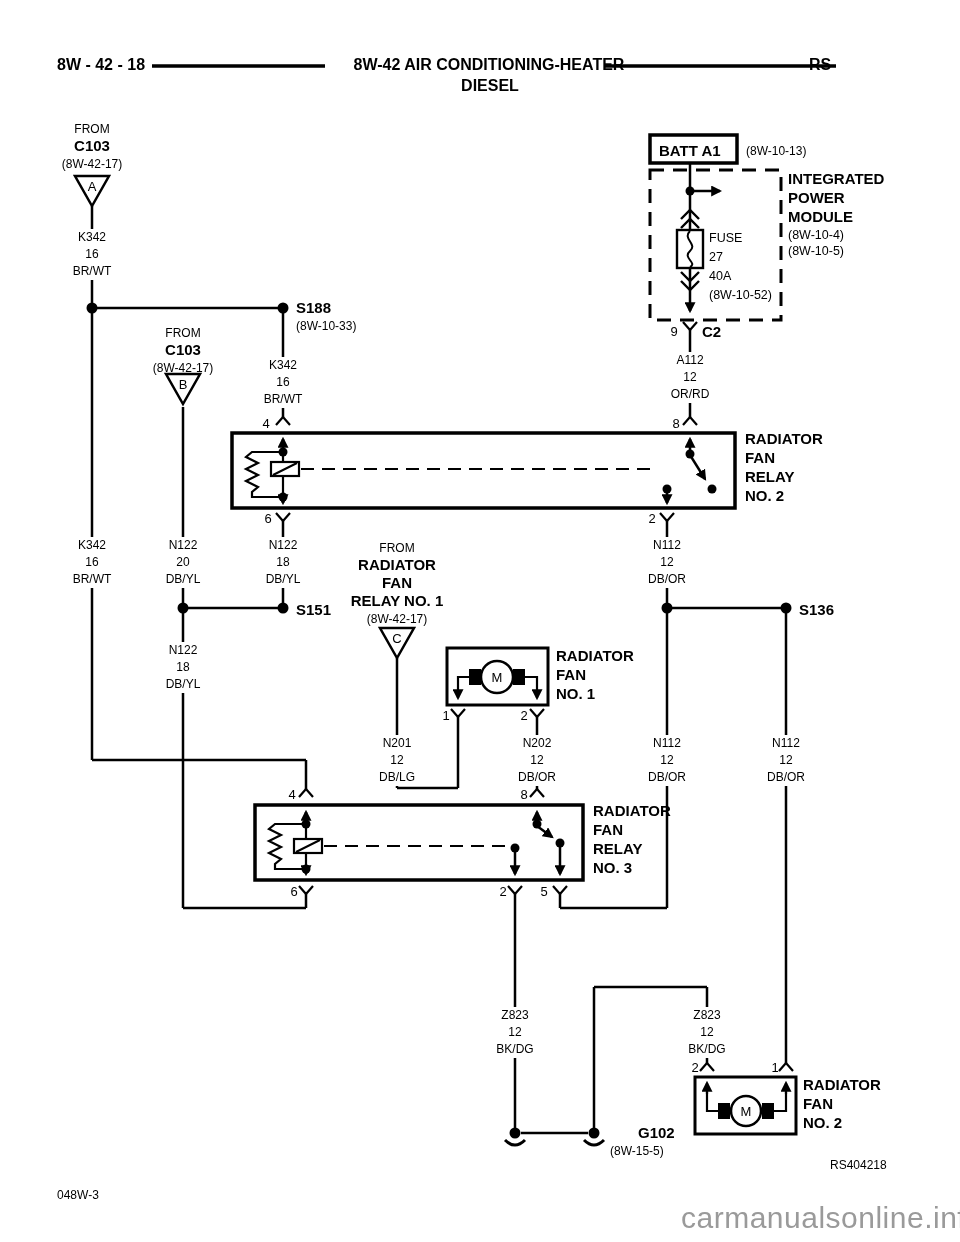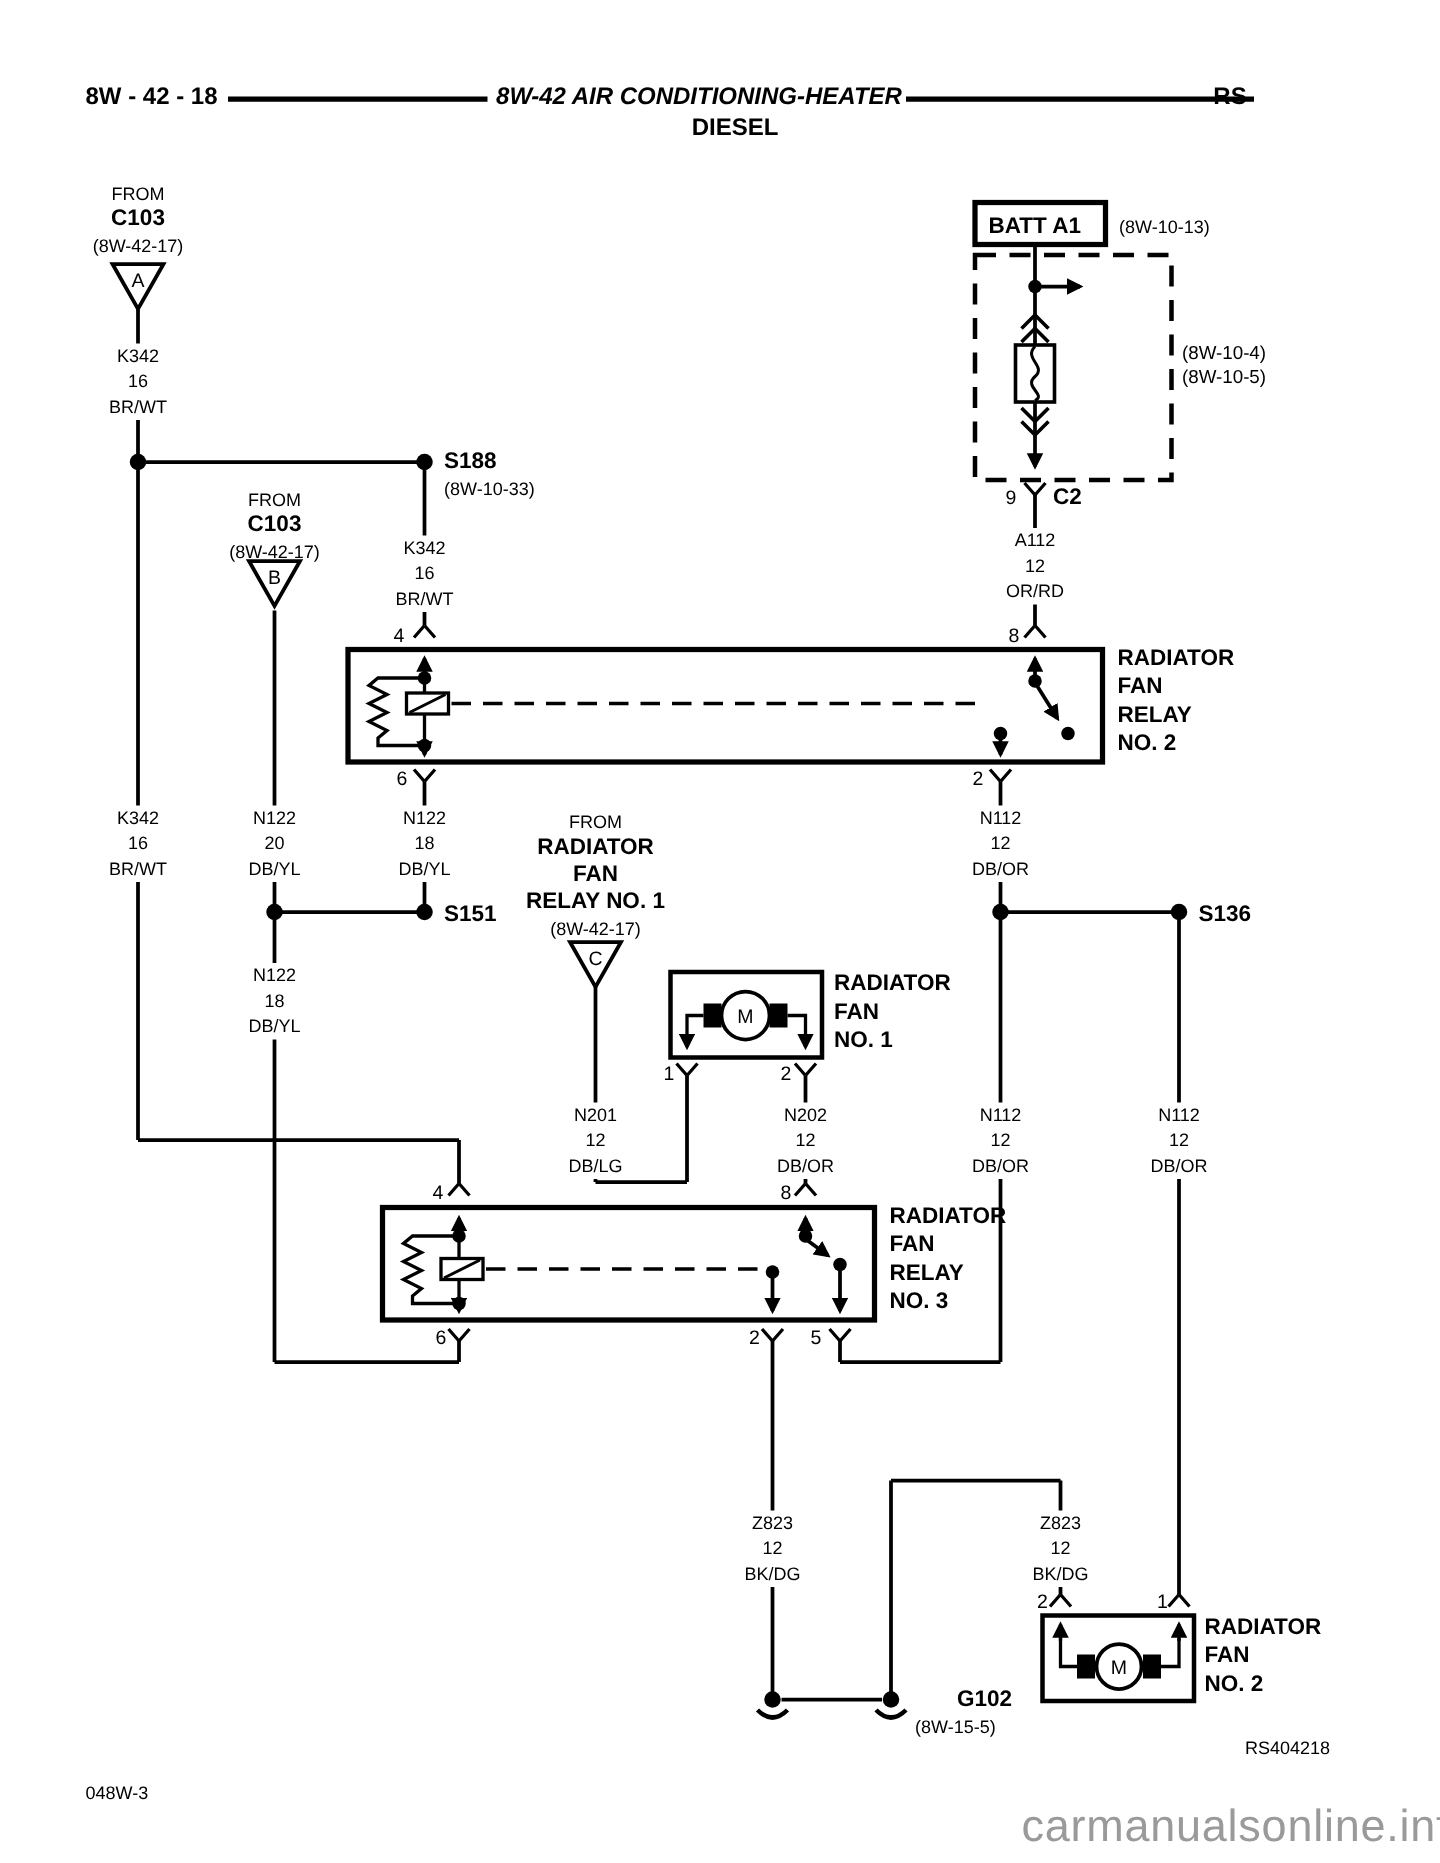--- a/index.html
+++ b/index.html
@@ -137,21 +137,21 @@
         <circle cx="667" cy="489" r="4.5"></circle>
       <circle cx="306" cy="824" r="4.5"></circle>
         <circle cx="306" cy="869" r="4.5"></circle>
       <circle cx="537" cy="824" r="4.5"></circle>
         <circle cx="560" cy="843" r="4.5"></circle>
         <circle cx="515" cy="848" r="4.5"></circle>
     </g>
   </svg>
 
   <div class="lbl hdr" style="left:57px;top:56px;">8W - 42 - 18</div>
-  <div class="lbl hdr ctr" style="left:466px;top:56px;font-style:italic;">8W-42 AIR CONDITIONING-HEATER</div>
+  <div class="lbl hdr ctr" style="left:489px;top:56px;">8W-42 AIR CONDITIONING-HEATER</div>
   <div class="lbl hdr ctr" style="left:490px;top:77px;">DIESEL</div>
   <div class="lbl hdr ctr" style="left:820px;top:56px;">RS</div>
 
   <div class="lbl ctr" style="left:92px;top:121px;">FROM</div>
   <div class="lbl nm ctr" style="left:92px;top:136px;">C103</div>
   <div class="lbl ref ctr" style="left:92px;top:156px;">(8W-42-17)</div>
   <div class="lbl pin ctr" style="left:92px;top:180px;">A</div>
 
   <div class="lbl ctr" style="left:183px;top:325px;">FROM</div>
   <div class="lbl nm ctr" style="left:183px;top:340px;">C103</div>
@@ -211,22 +211,29 @@
   <div class="lbl nm" style="left:296px;top:298px;">S188</div>
   <div class="lbl ref" style="left:296px;top:318px;">(8W-10-33)</div>
   <div class="lbl nm" style="left:296px;top:600px;">S151</div>
   <div class="lbl nm" style="left:799px;top:600px;">S136</div>
 
   <div class="lbl nm" style="left:638px;top:1123px;">G102</div>
   <div class="lbl ref" style="left:610px;top:1143px;">(8W-15-5)</div>
 
   <div class="lbl nm" style="left:659px;top:141px;">BATT A1</div>
   <div class="lbl ref" style="left:746px;top:143px;">(8W-10-13)</div>
+  <div class="lbl nm" style="left:788px;top:169px;">INTEGRATED
+POWER
+MODULE</div>
   <div class="lbl ref" style="left:788px;top:227px;font-size:12.5px;">(8W-10-4)
 (8W-10-5)</div>
+  <div class="lbl" style="left:709px;top:229px;font-size:12.5px;line-height:19px;">FUSE
+27
+40A
+(8W-10-52)</div>
   <div class="lbl pin ctr" style="left:674px;top:325px;">9</div>
   <div class="lbl nm" style="left:702px;top:322px;">C2</div>
 
   <div class="lbl nm" style="left:745px;top:429px;">RADIATOR
 FAN
 RELAY
 NO. 2</div>
   <div class="lbl pin ctr" style="left:266px;top:417px;">4</div>
   <div class="lbl pin ctr" style="left:676px;top:417px;">8</div>
   <div class="lbl pin ctr" style="left:268px;top:512px;">6</div>

